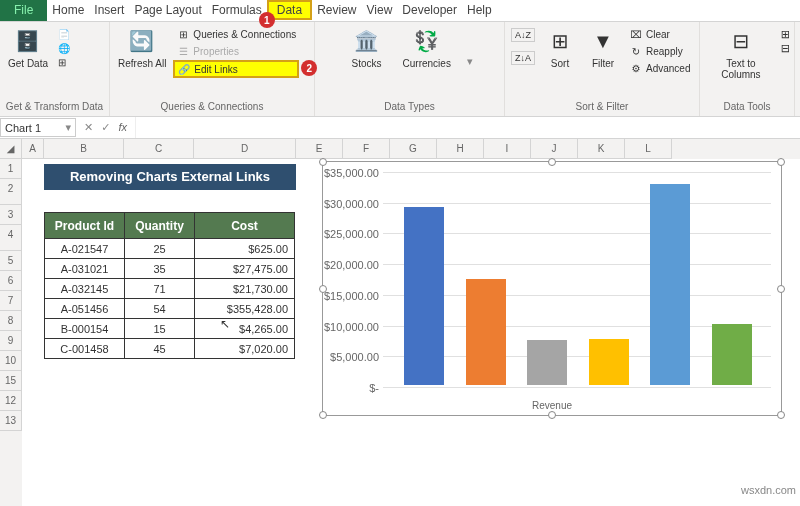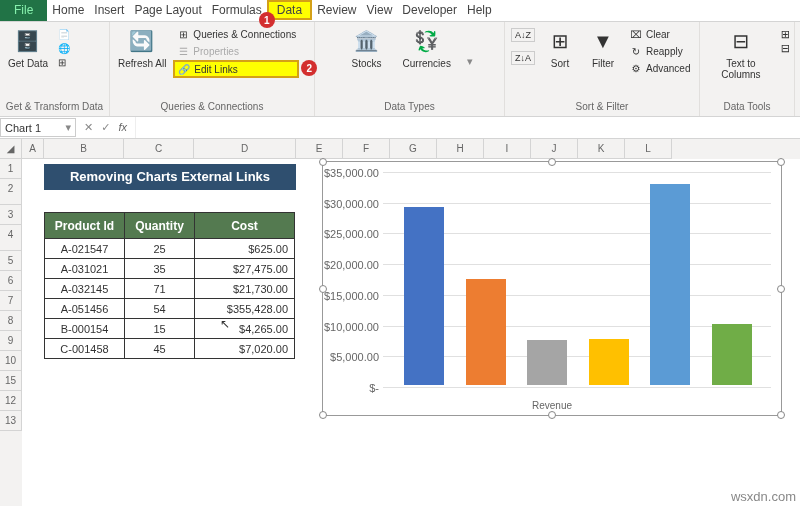--- a/index.html
+++ b/index.html
@@ -41,21 +41,21 @@
 .chart-handles{position:absolute;inset:-4px;pointer-events:none}
 .handle{position:absolute;width:8px;height:8px;background:#fff;border:1px solid #888;border-radius:50%}
 .h-tl{top:0;left:0}.h-tr{top:0;right:0}.h-bl{bottom:0;left:0}.h-br{bottom:0;right:0}
 .h-tc{top:0;left:50%;margin-left:-4px}.h-bc{bottom:0;left:50%;margin-left:-4px}
 .h-lc{left:0;top:50%;margin-top:-4px}.h-rc{right:0;top:50%;margin-top:-4px}
 .chart-area{position:absolute;left:60px;top:10px;right:10px;bottom:30px}
 .gridline{position:absolute;left:0;right:0;border-top:1px solid #e0e0e0}
 .ylabel{position:absolute;right:100%;margin-right:4px;font-size:11px;color:#666;transform:translateY(-50%);white-space:nowrap}
 .bar{position:absolute;bottom:0;width:40px}
 .xlabel{position:absolute;bottom:4px;width:100%;text-align:center;font-size:10px;color:#666}
-.watermark{position:absolute;bottom:2px;right:4px;font-size:13px;color:#888}
+.watermark{position:absolute;bottom:10px;right:4px;font-size:11px;color:#888}
 .cursor-ptr{position:absolute;left:198px;top:158px;font-size:12px;pointer-events:none}
 </style>
 </head>
 <body>
 
 <div class="ribbon-tabs">
   <div class="file-tab">File</div>
   <div class="tab">Home</div>
   <div class="tab">Insert</div>
   <div class="tab">Page Layout</div>

